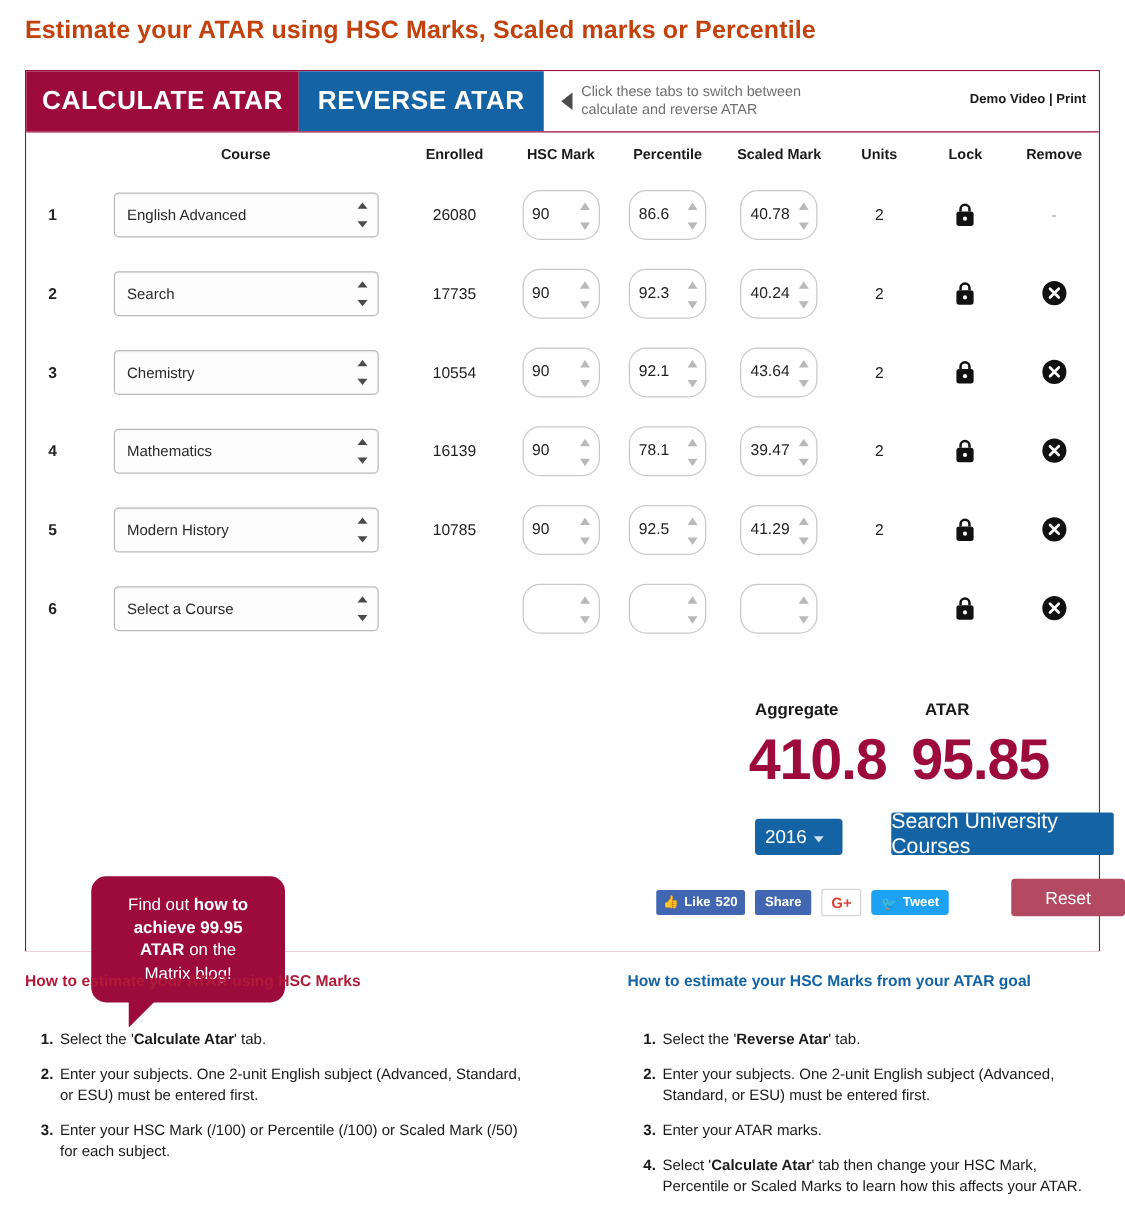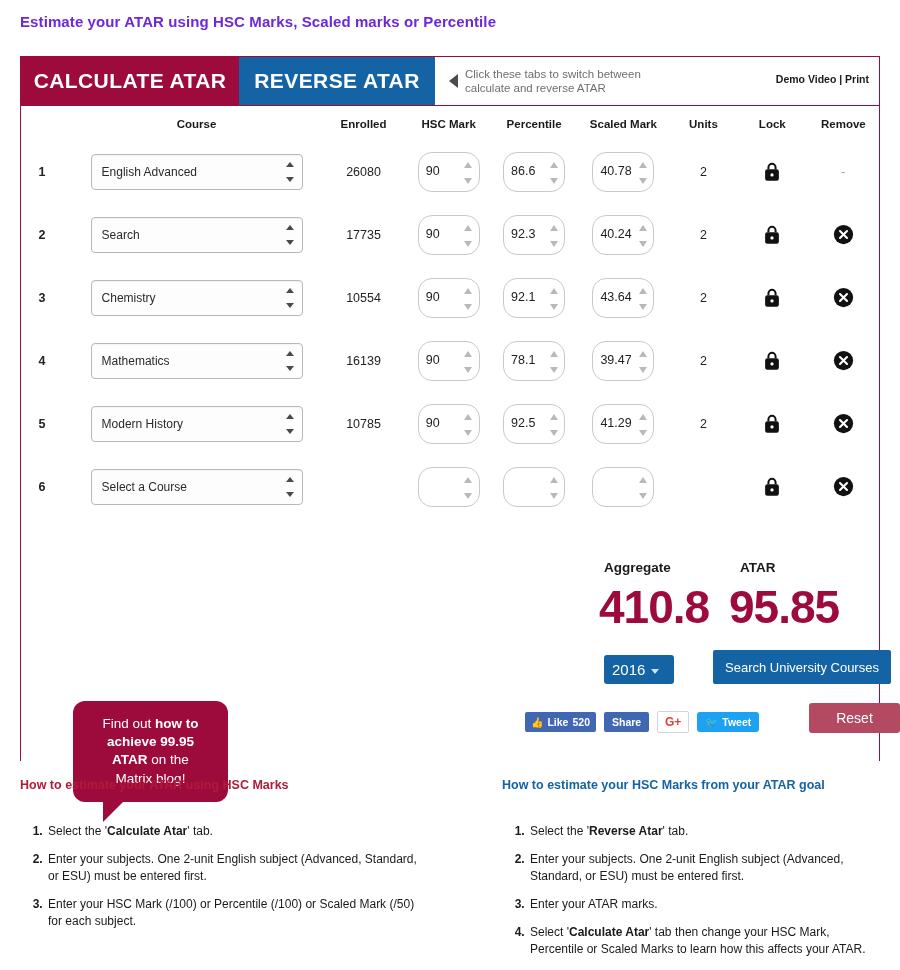--- a/index.html
+++ b/index.html
@@ -6,23 +6,23 @@
   html, body {
     margin: 0; padding: 0;
     width: 900px; height: 970px;
     background: #ffffff;
     font-family: "Liberation Sans", sans-serif;
     color: #222;
   }
   .page { position: relative; width: 900px; height: 970px; overflow: hidden; }
 
   .page-heading {
-    font-size: 15px;
-    font-weight: bold;
-    color: #6d28d9;
+    font-size: 20px;
+    font-weight: bold;
+    color: #c2410c;
     padding: 13px 0 0 20px;
     letter-spacing: 0.1px;
   }
 
   
   .calc-panel {
     position: absolute;
     left: 20px; top: 56px;
     width: 860px; height: 705px;
     border: 1px solid #9d0a3c;
@@ -247,21 +247,21 @@
     border-top: 5px solid #cfe1ef;
     margin-left: 6px;
     margin-top: 3px;
   }
   .search-courses {
     position: absolute;
     left: 692px; top: 112px;
     width: 178px; height: 34px;
     background: #1464a5;
     color: #fff;
-    font-size: 13px;
+    font-size: 17px;
     display: flex; align-items: center; justify-content: center;
     border-radius: 2px;
   }
 
   .social {
     position: absolute;
     left: 504px; top: 173px;
     display: flex;
     align-items: center;
     gap: 8px;

